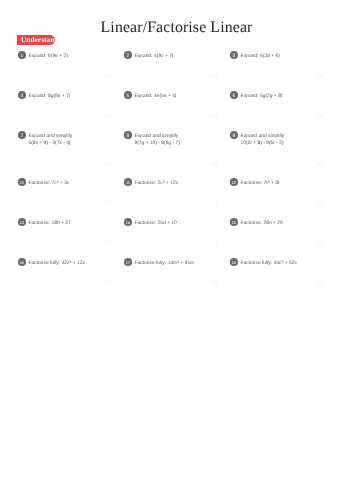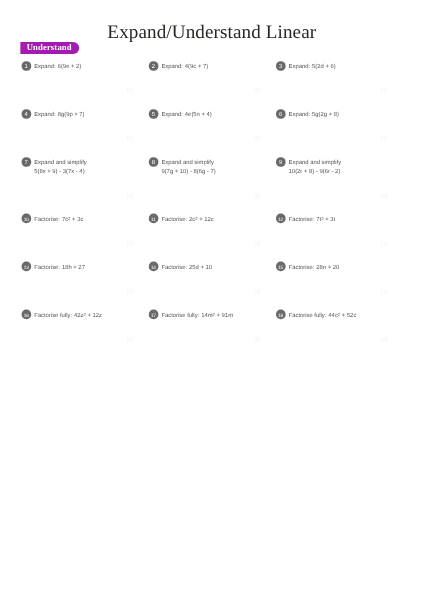--- a/index.html
+++ b/index.html
@@ -1,23 +1,23 @@
 <!DOCTYPE html>
 <html><head>
 <meta charset="utf-8">
 <title>Expand/Factorise Linear</title>
 <style>
   html,body{margin:0;padding:0;background:#ffffff;}
   body{width:353px;height:500px;font-family:"Liberation Sans",sans-serif;overflow:hidden;
        -webkit-font-smoothing:antialiased;text-rendering:geometricPrecision;}
   .page{position:relative;width:353px;height:500px;background:#fff;}
 
-  .badge{position:absolute;left:17px;top:34.6px;height:10.4px;border-radius:0 5.2px 5.2px 0;background:#a21caf;color:#ffffff;
+  .badge{position:absolute;left:17px;top:34.6px;height:10.4px;border-radius:0 5.2px 5.2px 0;background:#ef4444;color:#ffffff;
          font-family:"Liberation Serif",serif;font-weight:bold;font-size:7.2px;line-height:10.4px;
-         padding:0 5px 0 4px;letter-spacing:0.12px;white-space:nowrap;box-sizing:border-box;width:49px;text-align:center;}
+         padding:0 5px 0 4px;letter-spacing:0.12px;white-space:nowrap;box-sizing:border-box;width:38px;text-align:right;}
 
   .title{position:absolute;left:0;top:8px;width:353px;text-align:center;
          font-family:"Liberation Serif",serif;font-weight:normal;font-size:15.9px;color:#2a2422;letter-spacing:0.1px;}
 
   .qgrid{position:absolute;left:0;top:0;width:353px;height:500px;}
   .qcell{position:absolute;width:104px;}
   .qnum{position:absolute;left:0;top:0;width:7.6px;height:7.6px;border-radius:50%;background:#696969;}
   .qnum span{position:absolute;left:0;top:0;width:7.6px;height:7.6px;line-height:11.0px;
         color:#ffffff;font-size:4.9px;text-align:center;font-weight:normal;letter-spacing:-0.1px;}
   .qnum.two span{font-size:3.95px;letter-spacing:-0.15px;line-height:10.2px;}
@@ -27,21 +27,21 @@
   .qexpr{margin-left:1.6px;}
   .qexpr2{display:block;margin-left:0px;line-height:4.9px;margin-top:-1px;}
   .marks{position:absolute;font-size:4.8px;color:#f1f1f1;white-space:nowrap;line-height:6px;}
   sup{font-size:3.5px;vertical-align:baseline;position:relative;top:-1.7px;line-height:0;}
 </style>
 </head>
 <body>
 
 <div class="page">
   <div class="badge">Understand</div>
-  <h1 class="title">Expand/Understand Linear</h1>
+  <h1 class="title">Linear/Factorise Linear</h1>
   <div class="qgrid">
       <div class="marks" style="left: 105.5px; top: 73.5px; position: absolute;">[1]</div>
       <div class="qcell" style="left: 18px; top: 51px;">
         <div class="qnum">
           <span>1</span>
         </div>
         <div class="qbody">
           <div class="qline"><span class="qprompt">Expand:</span><span class="qexpr">6(9e + 2)</span></div>
         </div>
       </div>

